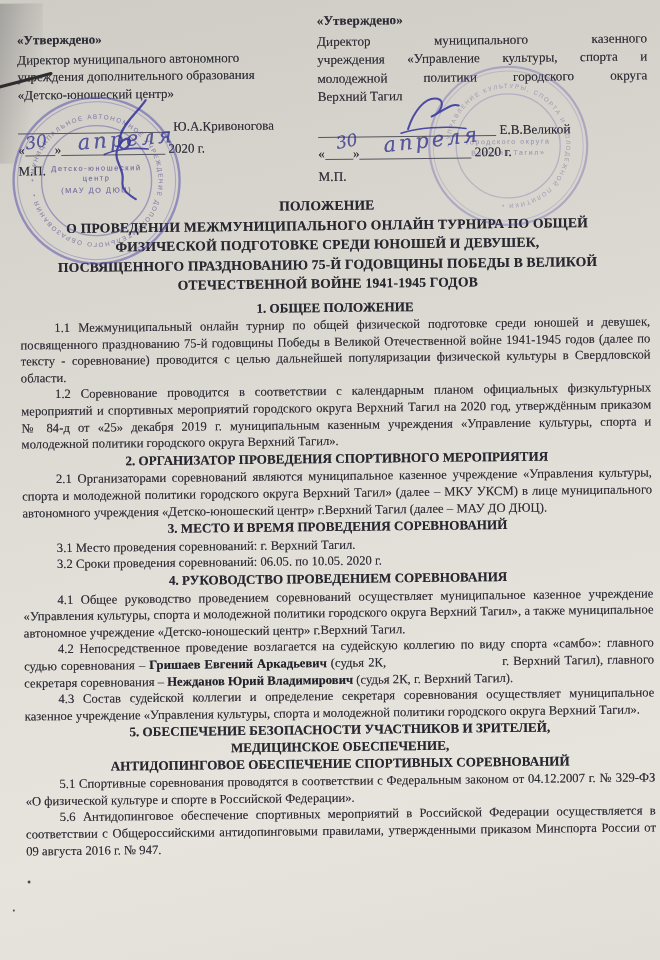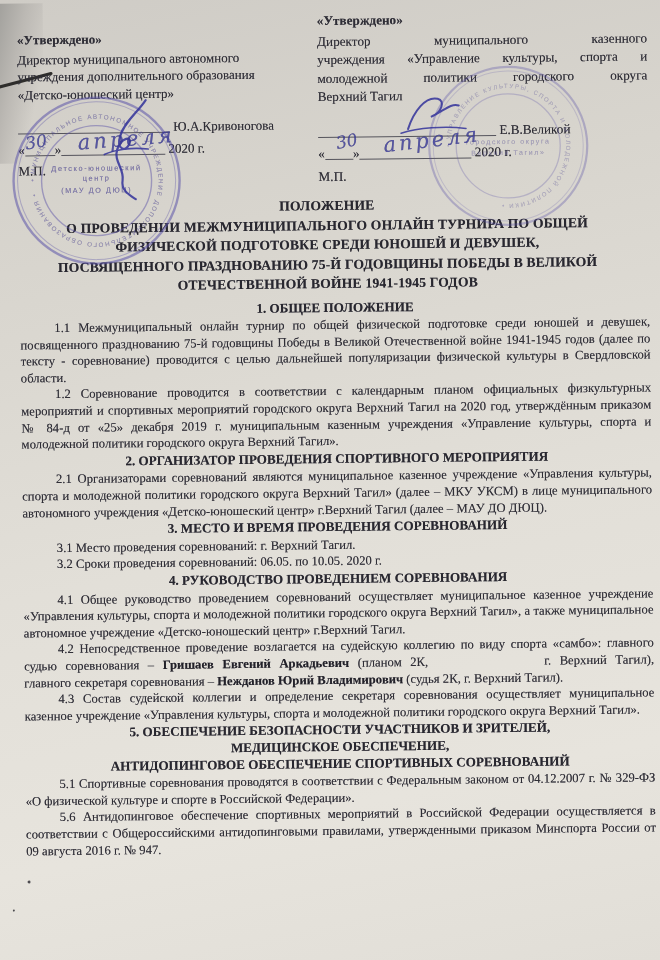--- a/index.html
+++ b/index.html
@@ -128,21 +128,21 @@
 
       <div class="shead">2. ОРГАНИЗАТОР ПРОВЕДЕНИЯ СПОРТИВНОГО МЕРОПРИЯТИЯ</div>
       <p class="para">2.1 Организаторами соревнований являются муниципальное казенное учреждение «Управления культуры, спорта и молодежной политики городского округа Верхний Тагил» (далее – МКУ УКСМ) в лице муниципального автономного учреждения «Детско-юношеский центр» г.Верхний Тагил (далее – МАУ ДО ДЮЦ).</p>
 
       <div class="shead">3. МЕСТО И ВРЕМЯ ПРОВЕДЕНИЯ СОРЕВНОВАНИЙ</div>
       <p class="para">3.1 Место проведения соревнований: г. Верхний Тагил.</p>
       <p class="para">3.2 Сроки проведения соревнований: 06.05. по 10.05. 2020 г.</p>
 
       <div class="shead">4. РУКОВОДСТВО ПРОВЕДЕНИЕМ СОРЕВНОВАНИЯ</div>
       <p class="para">4.1 Общее руководство проведением соревнований осуществляет муниципальное казенное учреждение «Управления культуры, спорта и молодежной политики городского округа Верхний Тагил», а также муниципальное автономное учреждение «Детско-юношеский центр» г.Верхний Тагил.</p>
-      <p class="para"><span>4.2 Непосредственное проведение возлагается на судейскую коллегию по виду спорта «самбо»: главного судью соревнования – </span><b>Гришаев Евгений Аркадьевич</b><span> (планом 2К,</span><span class="gap"></span><span>г. Верхний Тагил), главного секретаря соревнования – </span><b>Нежданов Юрий Владимирович</b><span> (судья 2К, г. Верхний Тагил).</span></p>
+      <p class="para"><span>4.2 Непосредственное проведение возлагается на судейскую коллегию по виду спорта «самбо»: главного судью соревнования – </span><b>Гришаев Евгений Аркадьевич</b><span> (судья 2К,</span><span class="gap"></span><span>г. Верхний Тагил), главного секретаря соревнования – </span><b>Нежданов Юрий Владимирович</b><span> (судья 2К, г. Верхний Тагил).</span></p>
       <p class="para">4.3 Состав судейской коллегии и определение секретаря соревнования осуществляет муниципальное казенное учреждение «Управления культуры, спорта и молодежной политики городского округа Верхний Тагил».</p>
 
       <div class="shead">
         <div>5. ОБЕСПЕЧЕНИЕ БЕЗОПАСНОСТИ УЧАСТНИКОВ И ЗРИТЕЛЕЙ,</div>
         <div>МЕДИЦИНСКОЕ ОБЕСПЕЧЕНИЕ,</div>
         <div>АНТИДОПИНГОВОЕ ОБЕСПЕЧЕНИЕ СПОРТИВНЫХ СОРЕВНОВАНИЙ</div>
       </div>
       <p class="para">5.1 Спортивные соревнования проводятся в соответствии с Федеральным законом от 04.12.2007 г. № 329-ФЗ «О физической культуре и спорте в Российской Федерации».</p>
       <p class="para">5.6 Антидопинговое обеспечение спортивных мероприятий в Российской Федерации осуществляется в соответствии с Общероссийскими антидопинговыми правилами, утвержденными приказом Минспорта России от 09 августа 2016 г. № 947.</p>
     </div>

